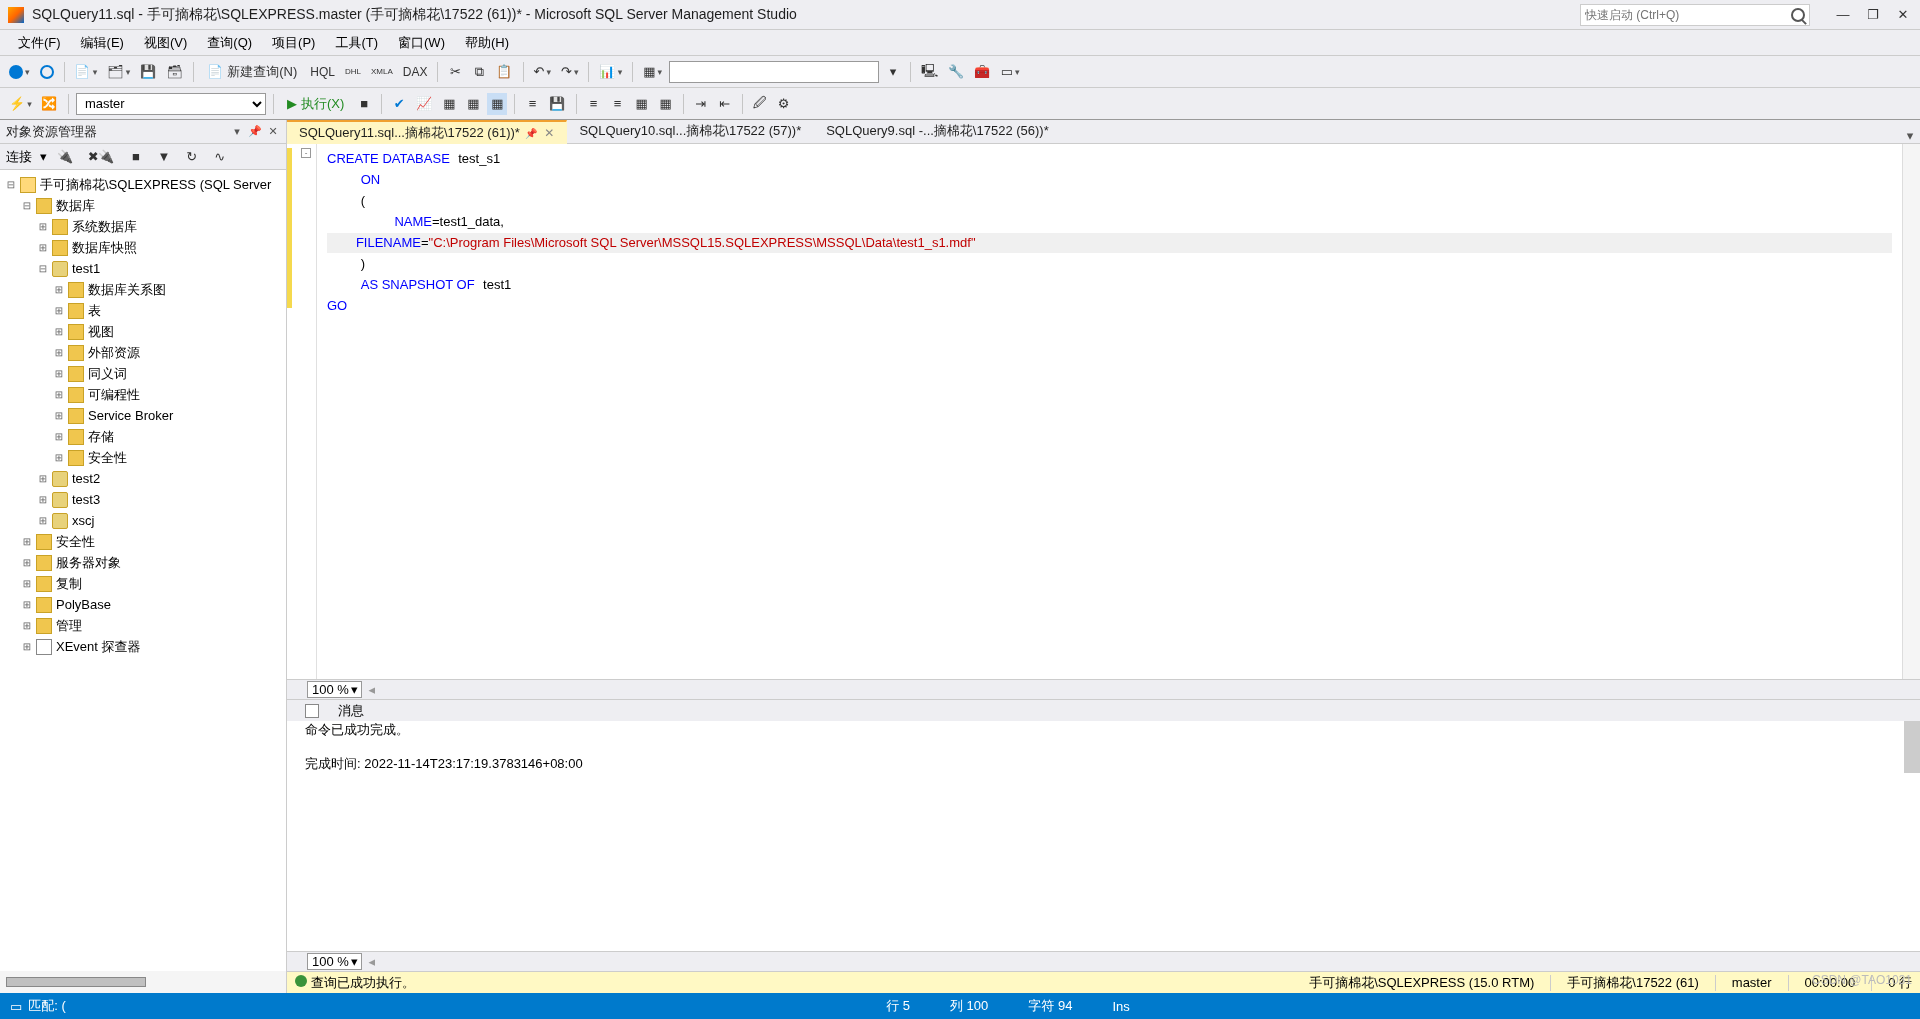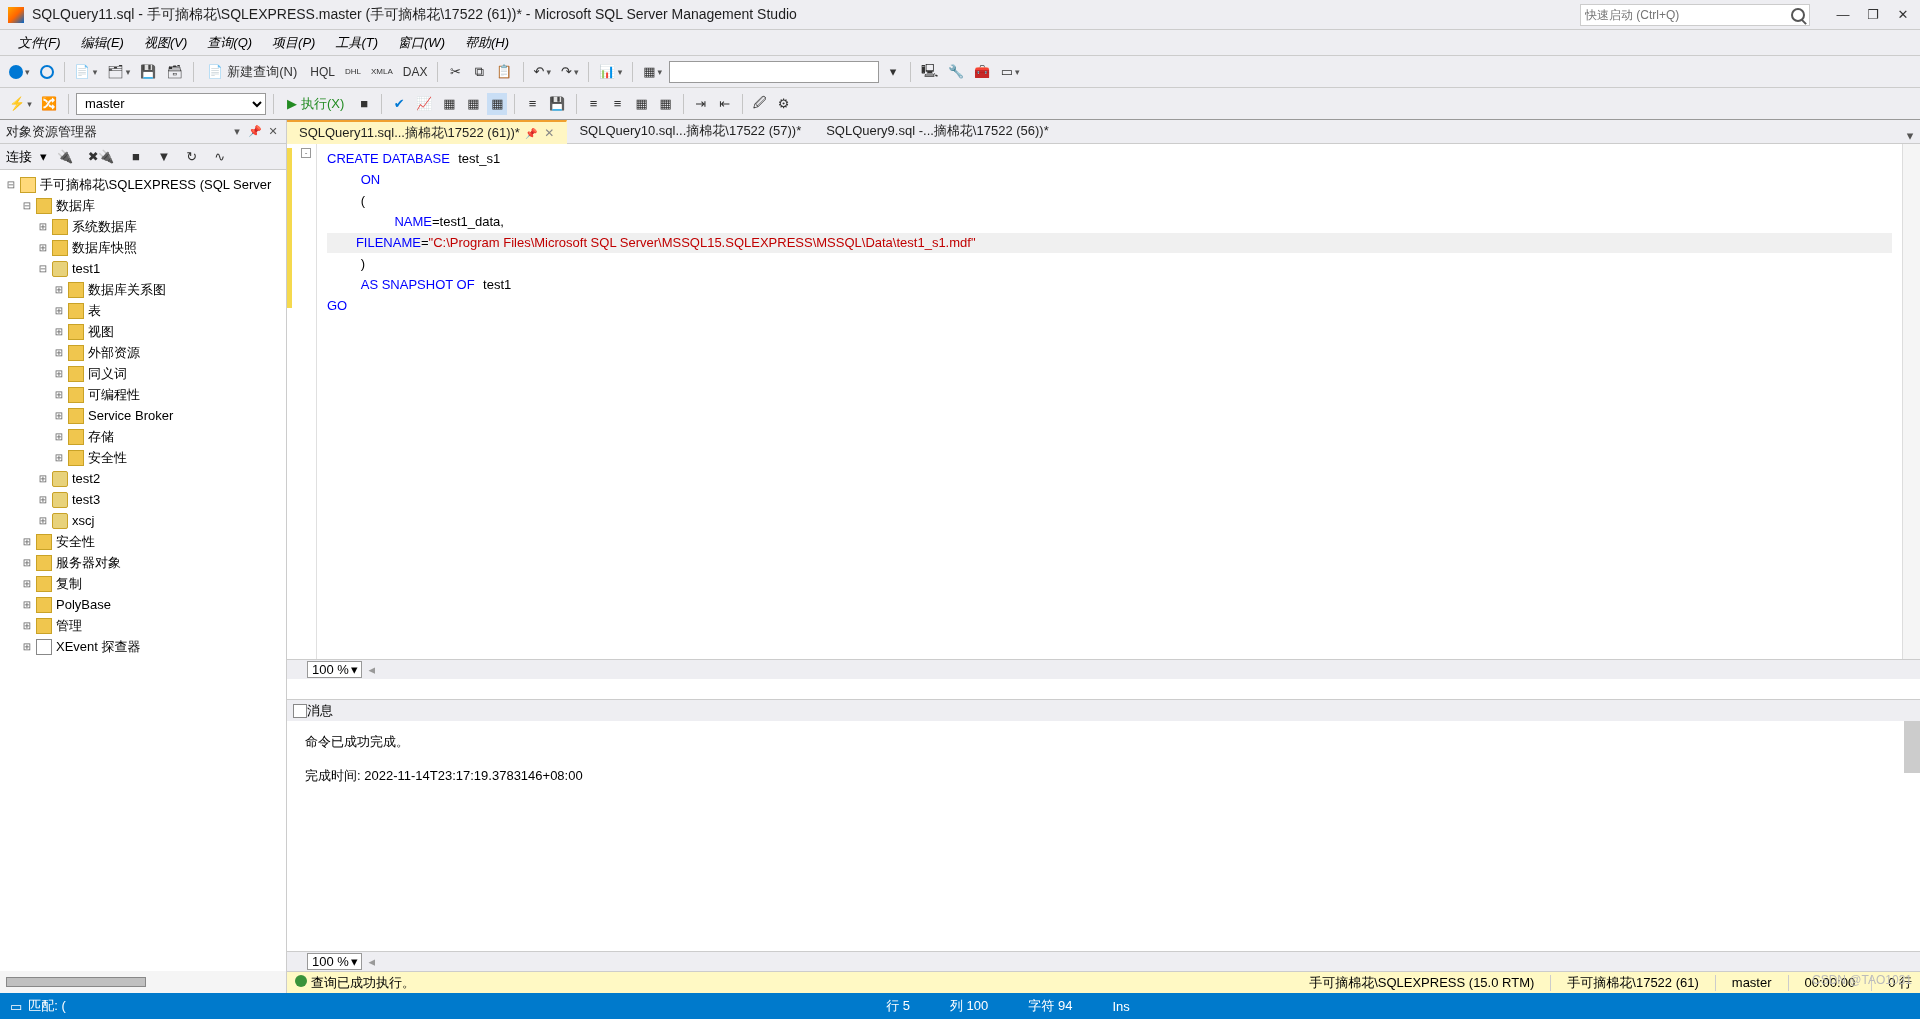--- a/index.html
+++ b/index.html
@@ -6,21 +6,21 @@
 body { width: 1920px; height: 1019px; background: #fff; overflow: hidden; display: flex; flex-direction: column; }
 .title-bar { height: 30px; background: #eeeef2; display: flex; align-items: center; padding: 0 8px; border-bottom: 1px solid #ccc; }
 .title-bar .app-icon { width: 16px; height: 16px; margin-right: 8px; background: linear-gradient(135deg,#ffa500,#ff6600,#0066cc); }
 .title-bar .title { flex: 1; color: #1e1e1e; font-size: 14px; }
 .quick-launch { display:flex; align-items:center; border:1px solid #ccc; background:#fff; height:22px; width:230px; padding:0 4px; margin-right:12px;}
 .quick-launch input { border:none; outline:none; flex:1; font-size:12px; color:#999;}
 .quick-launch .search-ico { width:14px; height:14px; border:2px solid #555; border-radius:50%; position:relative; }
 .quick-launch .search-ico::after { content:''; position:absolute; width:6px; height:2px; background:#555; bottom:-3px; right:-4px; transform:rotate(45deg);}
 .win-ctrl { width:18px; height:14px; margin-left:12px; display:inline-flex; align-items:center; justify-content:center; color:#333; cursor:pointer;}
 .menu-bar { height: 26px; background: #eeeef2; display: flex; align-items: center; padding: 0 10px; gap:4px; border-bottom:1px solid #ccc;}
-.menu-item { padding: 3px 8px; cursor:pointer;font-style:italic;}
+.menu-item { padding: 3px 8px; cursor:pointer;}
 .toolbar { height: 32px; background: #eeeef2; display:flex; align-items:center; padding: 0 6px; gap:4px; border-bottom:1px solid #ccc;}
 .toolbar.tb2 { border-bottom:1px solid #999;}
 .tb-btn { min-width:20px; height:22px; display:inline-flex; align-items:center; justify-content:center; cursor:pointer; padding:0 3px; color:#333; position:relative;}
 .tb-sep { width:1px; height:20px; background:#c5c5c5; margin:0 3px;}
 .tb-circle { width:14px; height:14px; border-radius:50%; border:2px solid #0078d4; display:inline-block;}
 .tb-circle.back { background:#0078d4;}
 .tb-drop::after { content:'▾'; font-size:9px; margin-left:2px; color:#555;}
 .tb-text-btn { display:flex; align-items:center; gap:4px; padding:0 6px;}
 .tb-input { width:210px; height:22px; border:1px solid #999; background:#fff; padding:0 4px;}
 .main-area { flex:1; display:flex; min-height:0;}
@@ -49,23 +49,23 @@
 .gutter { width:30px; border-right:1px solid #e0e0e0; background:#fff; position:relative;}
 .gutter .mod-mark { position:absolute; left:0; width:5px; background:#f5d94e;}
 .gutter .fold { position:absolute; left:14px; width:10px; height:10px; border:1px solid #999; font-size:8px; line-height:8px; text-align:center; color:#666;}
 .code { flex:1; padding:4px 10px; font-family:Consolas,monospace; font-size:14px; line-height:20px; white-space:pre; overflow:hidden;}
 .code .kw { color:#0000ff;}
 .code .str { color:#c00000;}
 .code .ident { color:#000;}
 .hl-line { background:#f0f0f0; display:inline-block; width:100%;}
 .zoom-bar { height:20px; background:#eeeef2; border-top:1px solid #ccc; display:flex; align-items:center; padding:0 20px; gap:6px;}
 .zoom-box { border:1px solid #999; background:#fff; padding:0 4px; height:17px; display:flex; align-items:center; gap:2px;}
-.msg-hdr { height:22px; background:#eeeef2; border-top:1px solid #ccc; display:flex; align-items:center; padding:0 6px; gap:0;margin-top:20px;}
+.msg-hdr { height:22px; background:#eeeef2; border-top:1px solid #ccc; display:flex; align-items:center; padding:0 18px; gap:19px;}
 .msg-hdr .ico { width:14px; height:14px; background:#fff; border:1px solid #888;}
-.msg-body { flex:0 0 auto; height:230px; background:#fff; padding:12px 18px; font-family:Consolas,"Microsoft YaHei",monospace; font-size:14px; overflow:auto; position:relative;}
+.msg-body { flex:0 0 auto; height:230px; background:#fff; padding:0 18px; font-family:Consolas,"Microsoft YaHei",monospace; font-size:14px; overflow:auto; position:relative;}
 .msg-body .scrollcap { position:absolute; right:0; top:0; width:16px; height:52px; background:#ccc;}
 .status-bar { height:22px; background:#fff9c4; border-top:1px solid #ccc; display:flex; align-items:center; padding:0 8px; gap:16px; font-size:13px;}
 .status-bar .ok-ico { width:12px; height:12px; border-radius:50%; background:#3a933a; display:inline-block; margin-right:4px;}
 .status-bar .sep { width:1px; height:16px; background:#ccc;}
 .status-bar .grow { flex:1;}
 .bottom-bar { height:26px; background:#007acc; color:#fff; display:flex; align-items:center; padding:0 10px; gap:40px;}
 .bottom-bar .bb-item { display:flex; align-items:center; gap:6px;}
 .watermark { position:fixed; right:8px; bottom:32px; color:#bbb; font-size:12px;}
 .mini-map { width:18px; background:#f5f5f5; border-left:1px solid #ddd;}
 </style>

